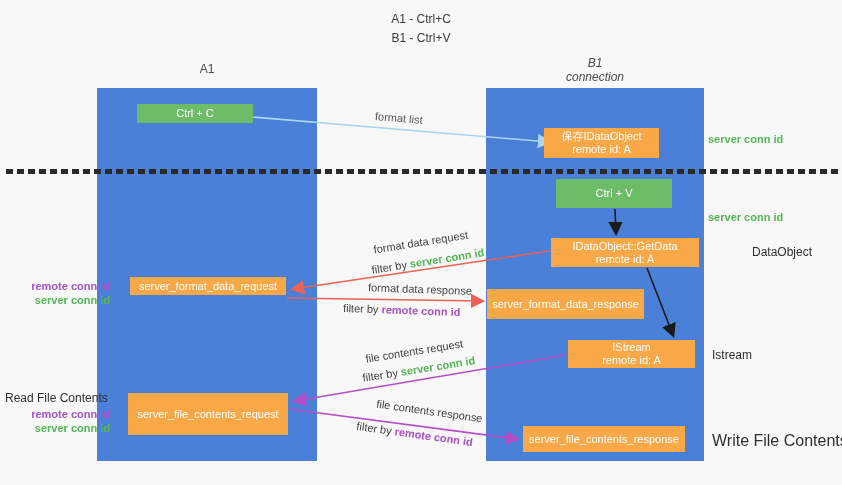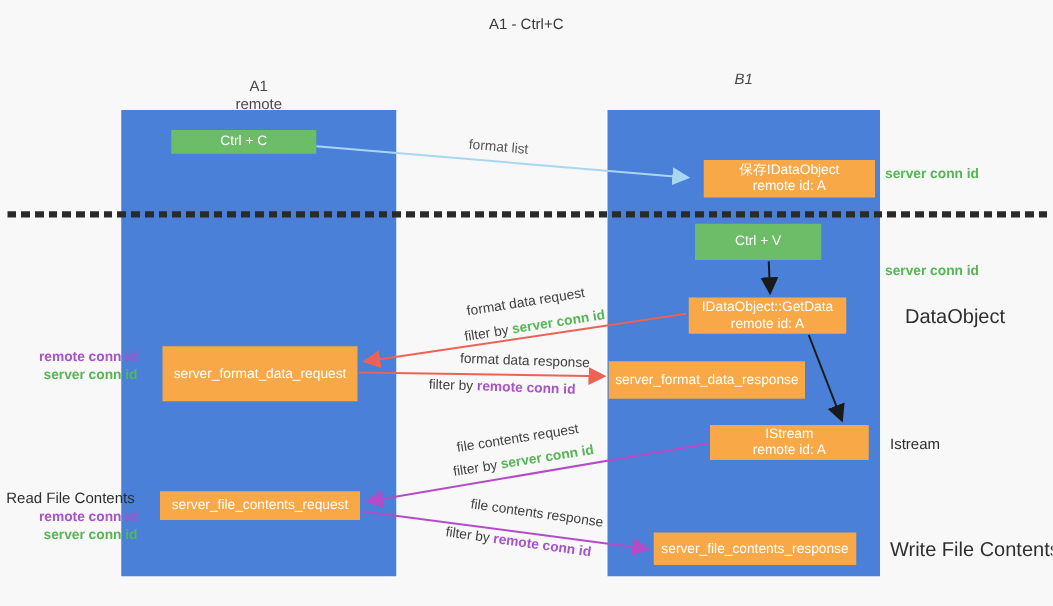--- a/index.html
+++ b/index.html
@@ -18,27 +18,27 @@
   .column.right { left:486px; width:218px; }
 
   #arrows { position:absolute; left:0; top:0; z-index:2; }
 
   .node { position:absolute; z-index:3; color:#ffffff; text-align:center;
           display:flex; flex-direction:column; justify-content:center; font-size:11px; line-height:13px; }
   .green  { background:#6dbd68; }
   .orange { background:#f9a848; }
 
   .n-ctrlc    { left:137px; top:104px; width:116px; height:19px; }
-  .n-save     { left:563px; top:128px; width:137px; height:30px; }
-  .n-ctrlv    { left:556px; top:179px; width:101px; height:29px; }
-  .n-getdata  { left:551px; top:238px; width:126px; height:29px;text-align:center; }
-  .n-freq     { left:130px; top:277px; width:156px; height:44px; }
+  .n-save     { left:544px; top:128px; width:115px; height:30px; }
+  .n-ctrlv    { left:556px; top:179px; width:116px; height:29px; }
+  .n-getdata  { left:551px; top:238px; width:148px; height:29px;text-align:center; }
+  .n-freq     { left:130px; top:277px; width:156px; height:18px; }
   .n-fresp    { left:487px; top:289px; width:157px; height:30px; }
   .n-istream  { left:568px; top:340px; width:127px; height:28px; }
-  .n-fcreq    { left:128px; top:393px; width:160px; height:23px; }
+  .n-fcreq    { left:128px; top:393px; width:160px; height:42px; }
   .n-fcresp   { left:523px; top:426px; width:162px; height:26px;text-align:center; }
 
   .dotted { position:absolute; left:6px; top:169px; width:832px; height:5px; z-index:4;
             background:repeating-linear-gradient(90deg,#2a2a2a 0 7px,transparent 7px 11px); }
 
   .edge-label { position:absolute; z-index:4; font-size:11px; color:#3f3f3f; white-space:nowrap;
                 transform-origin:center; }
   .side-label { position:absolute; z-index:4; font-size:11px; color:#2e2e2e; white-space:nowrap; }
   .grn { color:#54b654; font-weight:bold; }
   .pur { color:#a852c8; font-weight:bold; }
@@ -46,28 +46,29 @@
   .conn-block { position:absolute; z-index:4; width:110px; text-align:right;
                 font-size:11px; line-height:14px; font-weight:bold; white-space:nowrap; }
 </style>
 </head>
 <body>
 
 <div id="canvas">
 
   <div class="title">
     <div>A1 - Ctrl+C</div>
+    <div>B1 - Ctrl+V</div>
   </div>
 
   <div class="col-header left">
     <div>A1</div>
-    <div>remote</div>
   </div>
   <div class="col-header right">
     <div>B1</div>
+    <div>connection</div>
   </div>
 
   <div class="column left"></div>
   <div class="column right"></div>
 
   <svg id="arrows" width="842" height="485">
     <defs>
       <marker id="m-blue" markerWidth="9" markerHeight="9" refX="7" refY="4.5" orient="auto">
         <path d="M0,0 L9,4.5 L0,9 z" fill="#a9d7f2"></path>
       </marker>
@@ -140,21 +141,21 @@
   <div class="edge-label" style="left:343px; top:304px; transform:rotate(2deg);"><span>filter by </span><span class="pur">remote conn id</span></div>
 
   <div class="edge-label" style="left:365px; top:345px; transform:rotate(-9deg);">file contents request</div>
   <div class="edge-label" style="left:362px; top:363px; transform:rotate(-9deg);"><span>filter by </span><span class="grn">server conn id</span></div>
 
   <div class="edge-label" style="left:376px; top:405px; transform:rotate(8deg);">file contents response</div>
   <div class="edge-label" style="left:356px; top:428px; transform:rotate(8deg);"><span>filter by </span><span class="pur">remote conn id</span></div>
 
   <div class="side-label grn" style="left:708px; top:133px;">server conn id</div>
   <div class="side-label grn" style="left:708px; top:211px;">server conn id</div>
-  <div class="side-label" style="left:724px; top:245px; font-size:16px;">DataObject</div>
+  <div class="side-label" style="left:752px; top:245px; font-size:12px;">DataObject</div>
   <div class="side-label" style="left:712px; top:348px; font-size:12px;">Istream</div>
   <div class="side-label" style="left:712px; top:432px; font-size:16px;">Write File Contents</div>
 
   <div class="conn-block" style="left:0; top:279px;">
     <div class="pur">remote conn id</div>
     <div class="grn">server conn id</div>
   </div>
 
   <div class="side-label" style="left:5px; top:391px; font-size:12px;">Read File Contents</div>
   <div class="conn-block" style="left:0; top:407px;">

